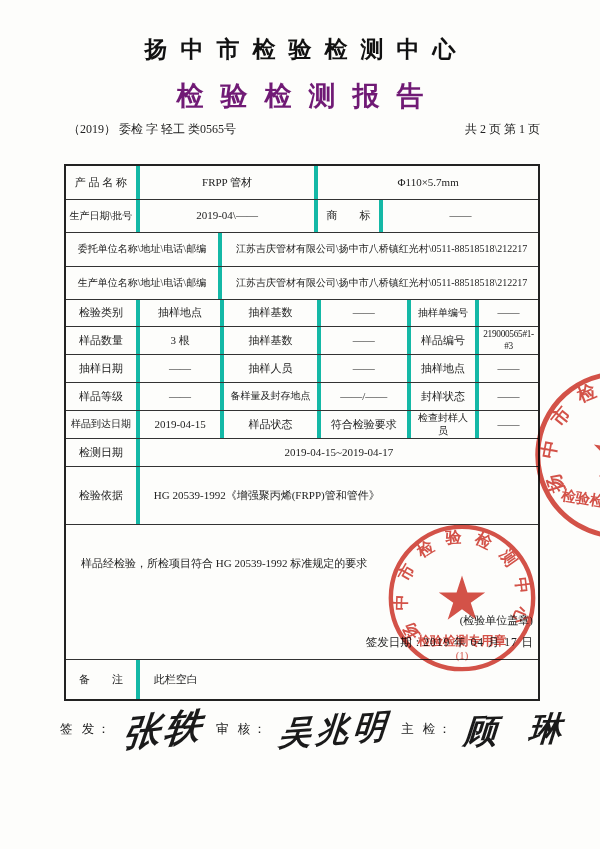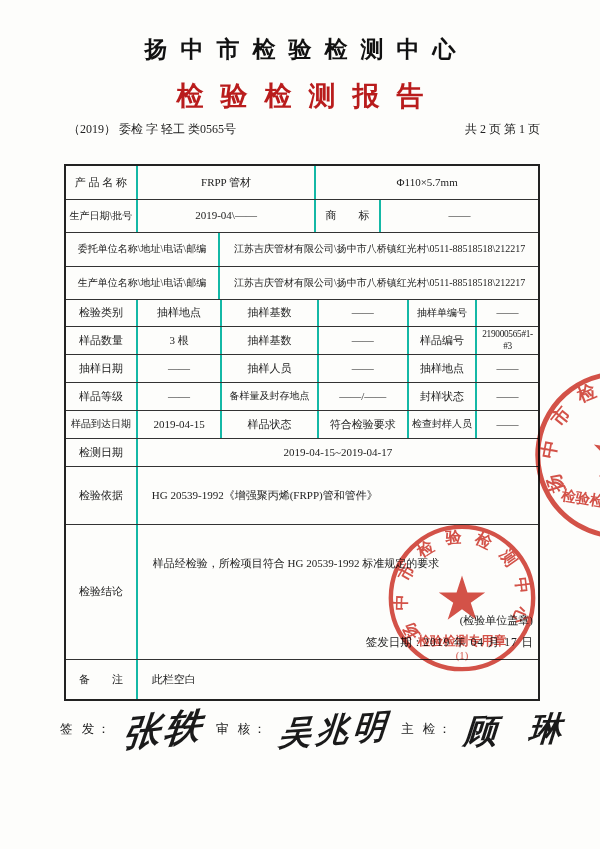--- a/index.html
+++ b/index.html
@@ -11,36 +11,36 @@
   }
   
   .org-title {
     position:absolute; top:34px; left:0; width:100%;
     text-align:center; font-size:23px; font-weight:bold;
     letter-spacing:13px; text-indent:13px; color:#111;
   }
   .report-title {
     position:absolute; top:78px; left:0; width:100%;
     text-align:center; font-size:27px; font-weight:bold;
-    letter-spacing:17px; text-indent:17px; color:#b91c1c;
+    letter-spacing:17px; text-indent:17px; color:#701a75;
   }
   .ref-row {
     position:absolute; top:121px; left:68px; width:472px;
     display:flex; justify-content:space-between;
     font-size:12px; color:#222;
   }
   
   .report-table {
     position:absolute; top:164px; left:64px; width:476px;
     border:2.5px solid #222; background:transparent;
   }
   .trow { display:flex; border-top:1px solid #333; }
   .trow:first-child { border-top:none; }
   .tcell {
-    border-left:2px solid #14b8a6;
+    border-left:4px solid #14b8a6;
     display:flex; align-items:center; justify-content:center;
     text-align:center; font-size:11px; padding:1px 3px;
     overflow:hidden; line-height:1.25; color:#222;
   }
   .tcell:first-child { border-left:none; }
   .left { justify-content:flex-start; text-align:center; padding-left:14px; }
   .small { font-size:10px; }
   .tiny { font-size:9.3px; letter-spacing:-0.3px;text-align:center; }
   
   .ca1{width:14.8%}.ca2{width:37.8%}.ca3{width:13.7%}.ca4{flex:1}
@@ -161,21 +161,20 @@
       <div class="tcell cd1">检测日期</div>
       <div class="tcell cd2">2019-04-15~2019-04-17</div>
     </div>
 
     <div class="trow rh58">
       <div class="tcell cd1">检验依据</div>
       <div class="tcell cd2 left">HG 20539-1992《增强聚丙烯(FRPP)管和管件》</div>
     </div>
 
     <div class="trow rh135">
-      <div class="tcell cd1">检验结论</div>
       <div class="tcell cd2 concl-cell">
         <div class="concl-text">样品经检验，所检项目符合 HG 20539-1992 标准规定的要求</div>
         <div class="seal-note">(检验单位盖章)</div>
         <div class="issue-line">
           <span>签发日期：</span><span class="date">2019 年 04 月 17 日</span>
         </div>
       </div>
     </div>
 
     <div class="trow rh40">

